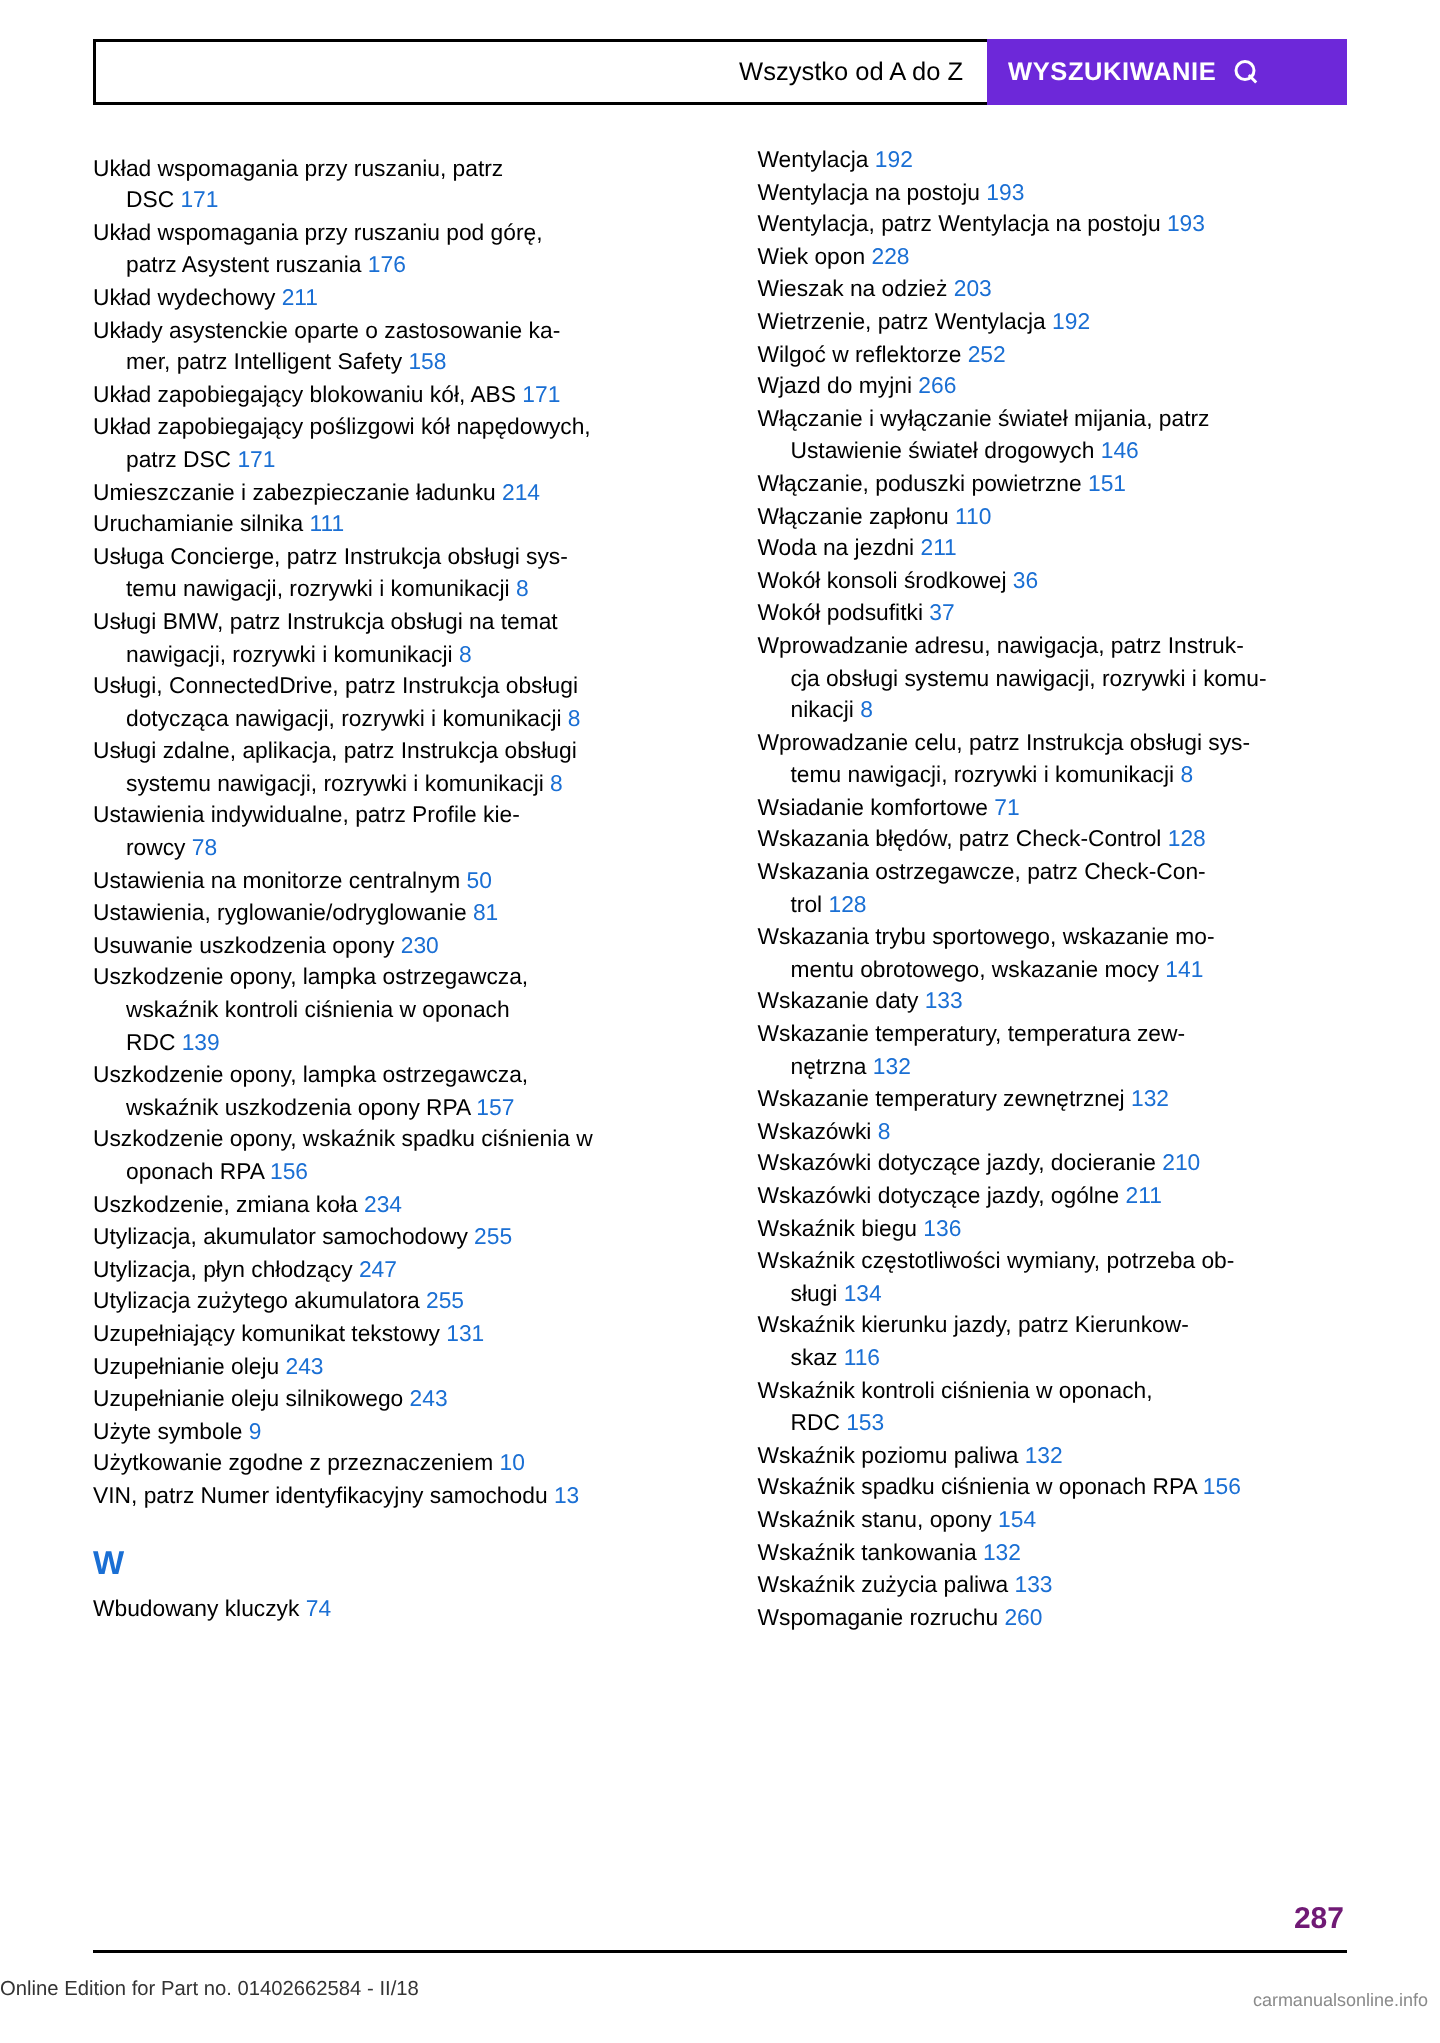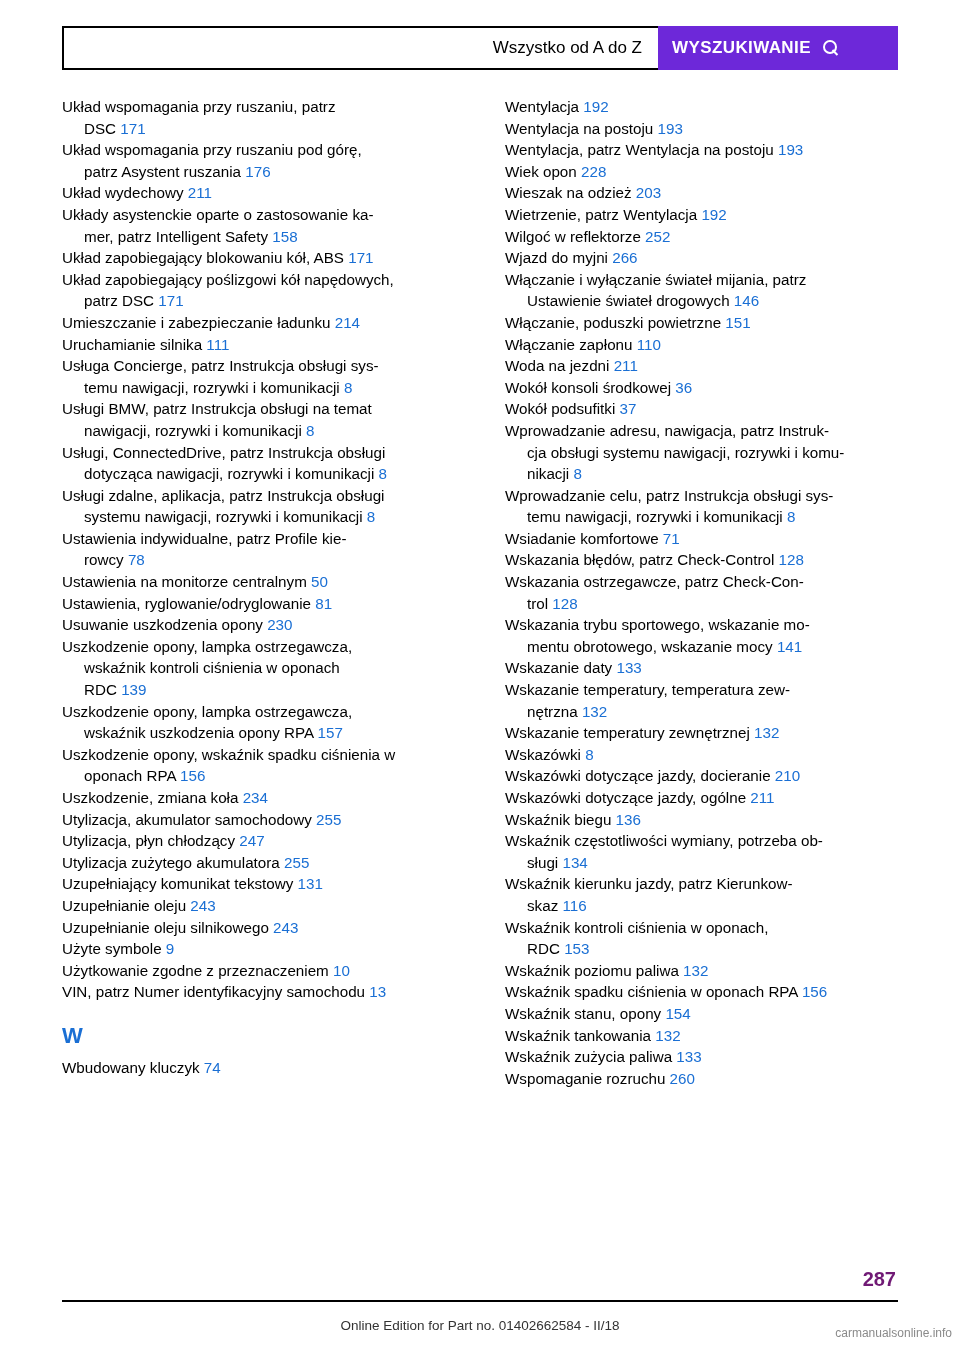--- a/index.html
+++ b/index.html
@@ -78,20 +78,21 @@
   }
 
   
   .columns {
     position: absolute;
     top: 96px;
     left: 62px;
     width: 836px;
     display: flex;
     gap: 50px;
+    align-items: center;
   }
   .col {
     width: 393px;
     font-size: 15.2px;
     line-height: 21.6px;
   }
   .entry {
     margin: 0;
     padding: 0;
     text-indent: 0;
@@ -125,21 +126,20 @@
     top: 1268px;
     font-size: 20px;
     font-weight: bold;
     color: #701a75;
   }
   .footer-text {
     position: absolute;
     left: 0;
     right: 0;
     top: 1318px;
-    text-align: center;
     font-size: 13.5px;
     color: #333;
   }
   .watermark {
     position: absolute;
     right: 8px;
     top: 1326px;
     font-size: 12px;
     color: #8a8a8a;
   }

